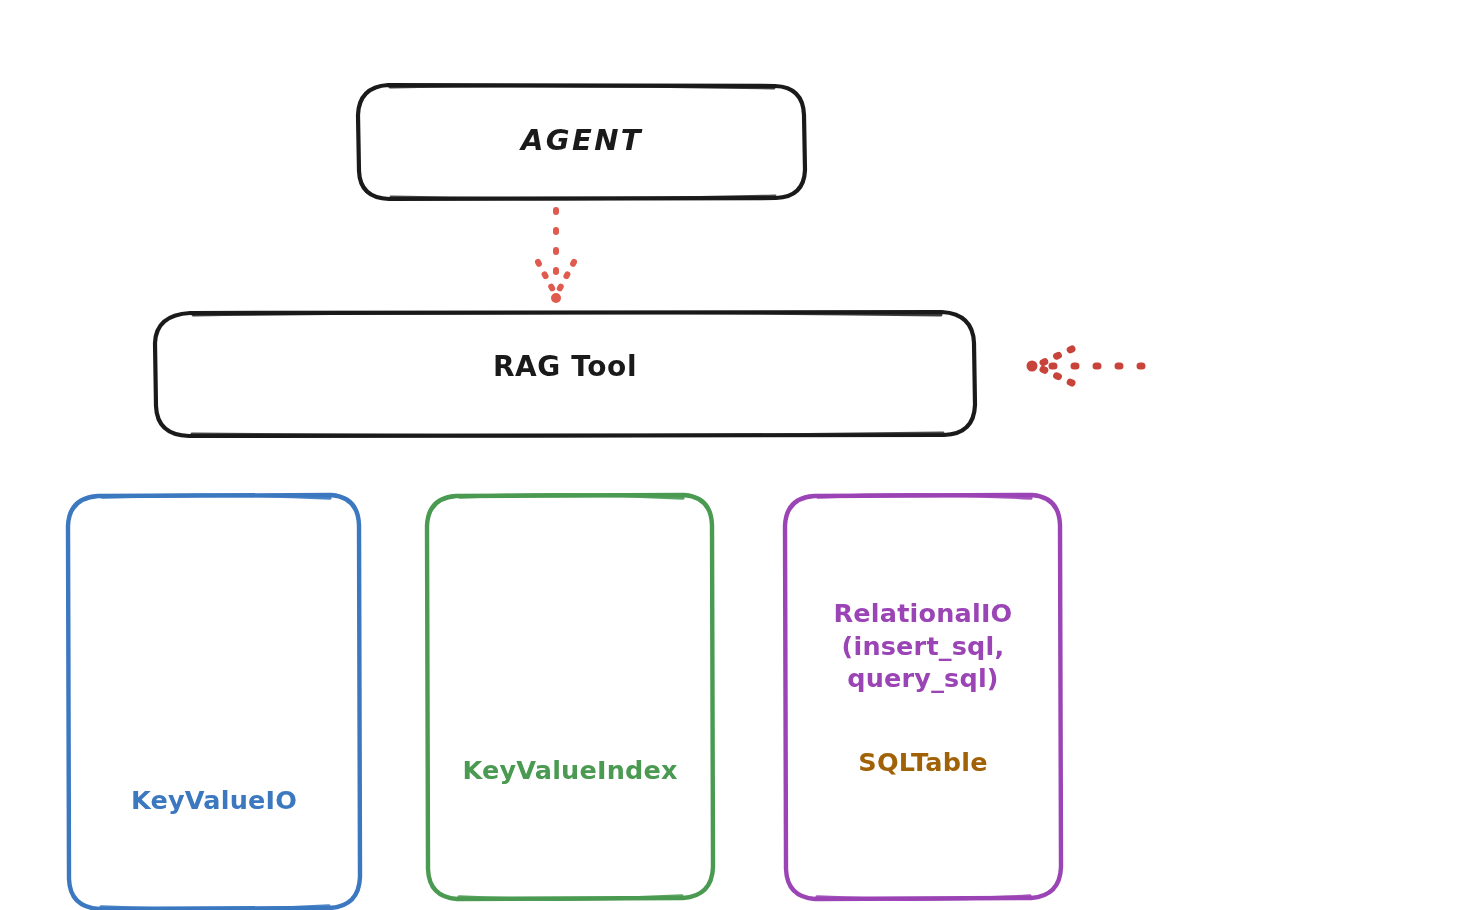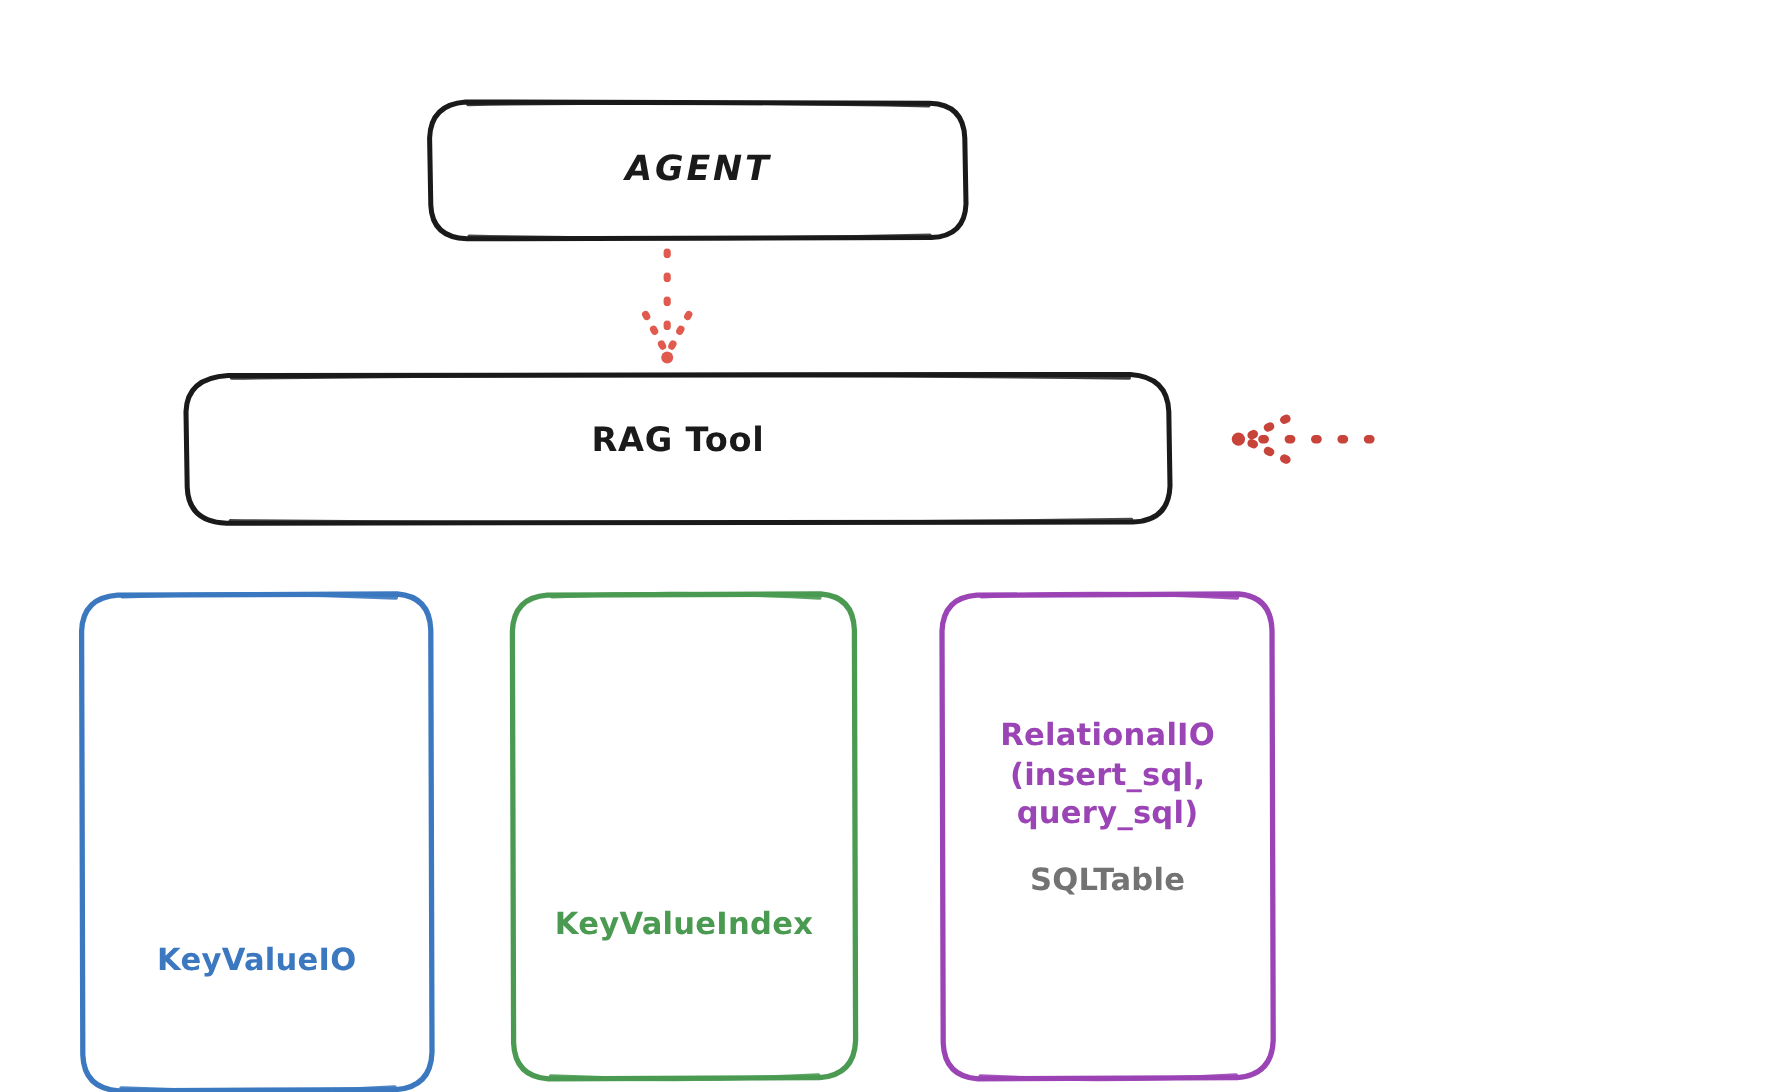--- a/index.html
+++ b/index.html
@@ -67,21 +67,21 @@
     font-weight: 600;
   }
 
   #vector-api   { left: 68px;  top: 539px; width: 292px; color: #3b78c0; }
   #vector-index { left: 68px;  top: 740px; width: 292px; color: #3b78c0; }
 
   #kv-api       { left: 428px; top: 553px; width: 284px; color: #4a9a52; }
   #kv-index     { left: 428px; top: 710px; width: 284px; color: #4a9a52; }
 
   #rel-api      { left: 786px; top: 553px; width: 274px; color: #9b44b5; }
-  #rel-index    { left: 786px; top: 674px; width: 274px; color: #737373; }
+  #rel-index    { left: 786px; top: 702px; width: 274px; color: #a16207; }
 
   
   #ingest-note {
     position: absolute;
     left: 1148px;
     top: 281px;
     width: 330px;
     font-size: 27px;
     font-weight: 600;
     font-style: italic;

